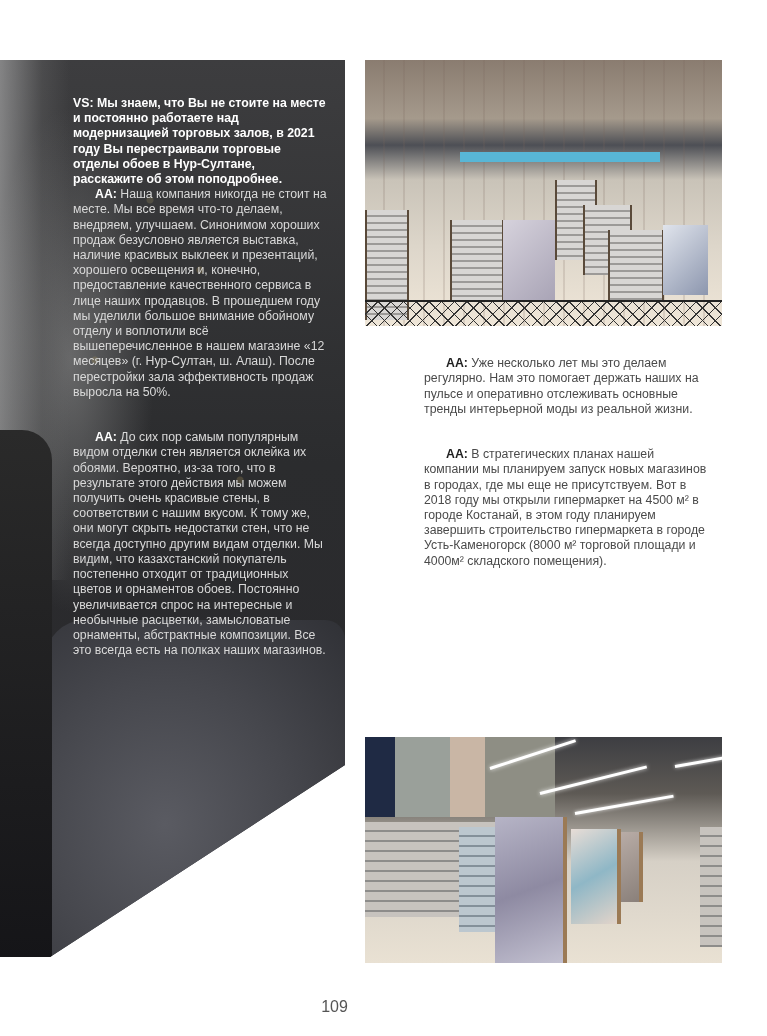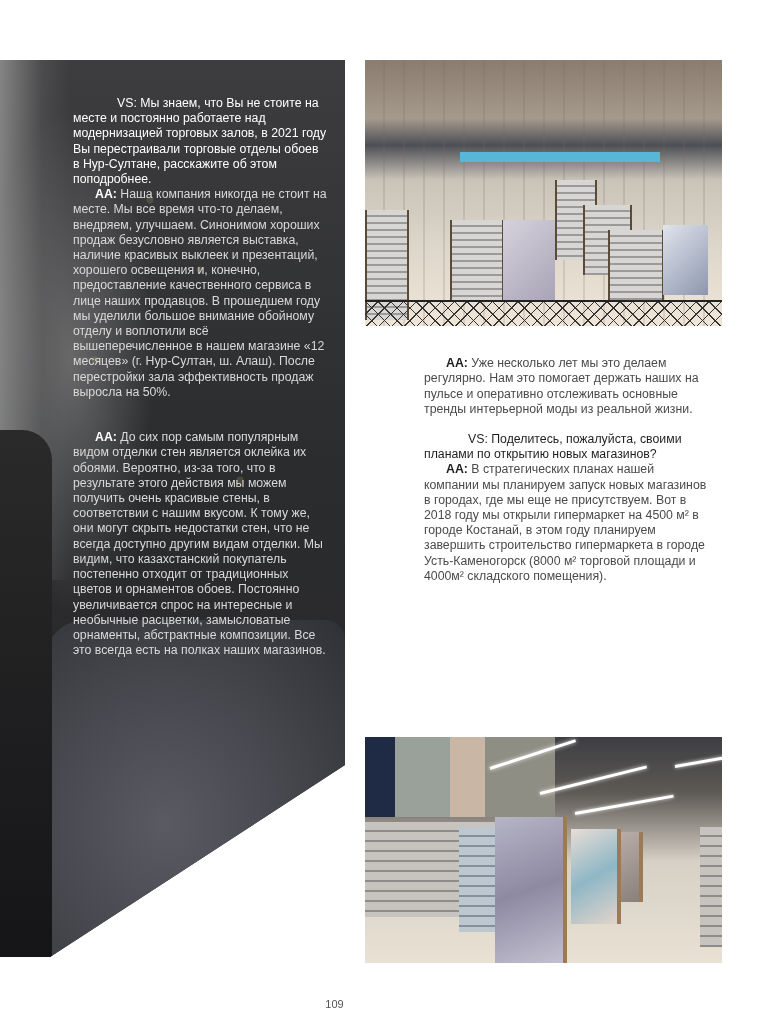--- a/index.html
+++ b/index.html
@@ -33,21 +33,21 @@
       position: absolute; left: 45px; top: 560px; width: 300px; height: 340px;
       background: radial-gradient(ellipse at 40% 60%, #5a5b62 0%, #46474d 50%, #303136 100%);
       border-radius: 40px 20px 0 0;
     }
     .text-col {
       position: absolute; font-size: 12.3px; line-height: 15.2px;
     }
     .left-col { left: 73px; top: 96px; width: 255px; color: #d9d9d9; }
     .right-col { left: 424px; top: 341px; width: 285px; color: #4a4a4a; }
     .qa { margin: 0 0 15px 0; }
-    .q { font-weight: normal; margin-left: 44px; }
+    .q { font-weight: bold; }
     .left-col .q { color: #ffffff; }
     .right-col .q { color: #1e1e1e; }
     .a-label { font-weight: bold; margin-left: 22px; }
     .left-col .a-label { color: #ffffff; }
     .right-col .a-label { color: #1e1e1e; }
     .photo {
       position: absolute; overflow: hidden;
     }
     .photo-top {
       left: 365px; top: 60px; width: 357px; height: 266px;
@@ -81,21 +81,21 @@
     }
     .photo-bottom .panel {
       position: absolute; border-right: 4px solid #9b7a55;
     }
     .photo-bottom .light {
       position: absolute; height: 3px; background: #ffffff; transform-origin: left center;
       box-shadow: 0 0 4px rgba(255,255,255,0.8);
     }
     .page-number {
       position: absolute; left: 0; width: 669px; top: 998px; text-align: center;
-      font-size: 11px; color: #555555;
+      font-size: 16px; color: #555555;
     }
   </style>
 </head>
 <body>
 
 <div class="dark-panel">
   <div class="tree"></div>
   <div class="sofa"></div>
   <div class="figure"></div>
 </div>
@@ -122,21 +122,21 @@
   <div style="position:absolute; left:298px; top:165px; width:45px; height:70px; background:linear-gradient(135deg,#e0e4ec,#8c96ae);"></div>
   <div class="rail"></div>
 </div>
 
 <div class="text-col right-col">
   <p class="qa">
     <br>
     <span class="a-label">AA:</span><span class="a"> Уже несколько лет мы это делаем регулярно. Нам это помогает держать наших на пульсе и оперативно отслеживать основные тренды интерьерной моды из реальной жизни.</span>
   </p>
   <p class="qa">
-    <span class="q">VS: Поделитесь, пожалуйста, своими планами по открытию новых магазинов?</span><br>
+    <br>
     <span class="a-label">AA:</span><span class="a"> В стратегических планах нашей компании мы планируем запуск новых магазинов в городах, где мы еще не присутствуем. Вот в 2018 году мы открыли гипермаркет на 4500 м² в городе Костанай, в этом году планируем завершить строительство гипермаркета в городе Усть-Каменогорск (8000 м² торговой площади и 4000м² складского помещения).</span>
   </p>
 </div>
 
 <div class="photo photo-bottom">
   <div class="wall"></div>
   <div class="light" style="left:125px; top:30px; width:90px; transform:rotate(-18deg);"></div>
   <div class="light" style="left:175px; top:55px; width:110px; transform:rotate(-14deg);"></div>
   <div class="light" style="left:210px; top:75px; width:100px; transform:rotate(-10deg);"></div>
   <div class="light" style="left:310px; top:28px; width:50px; transform:rotate(-10deg);"></div>

